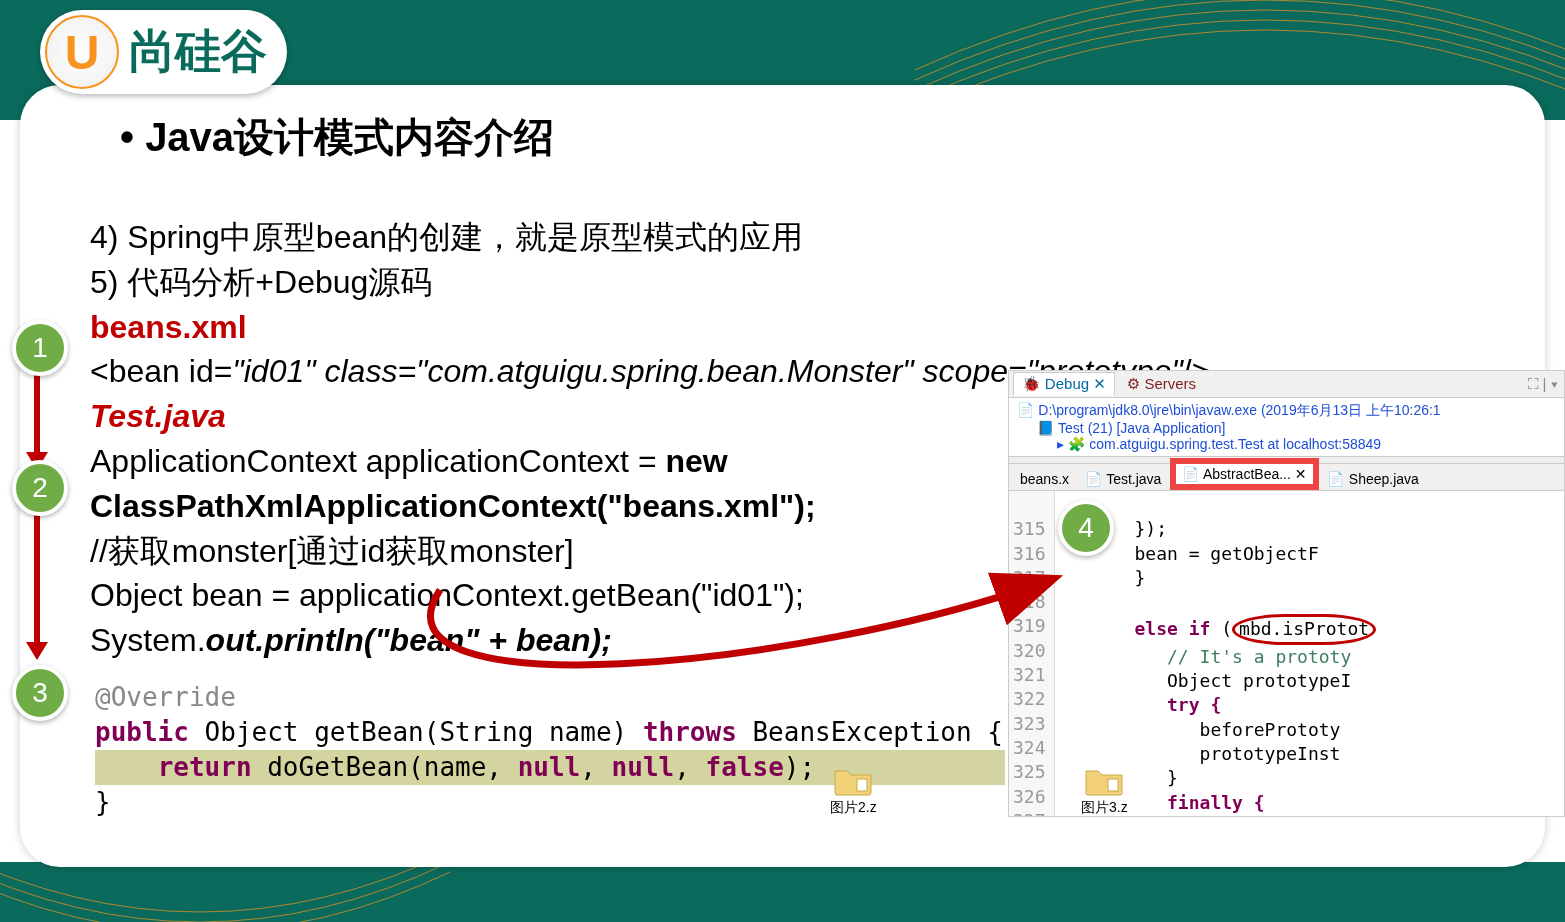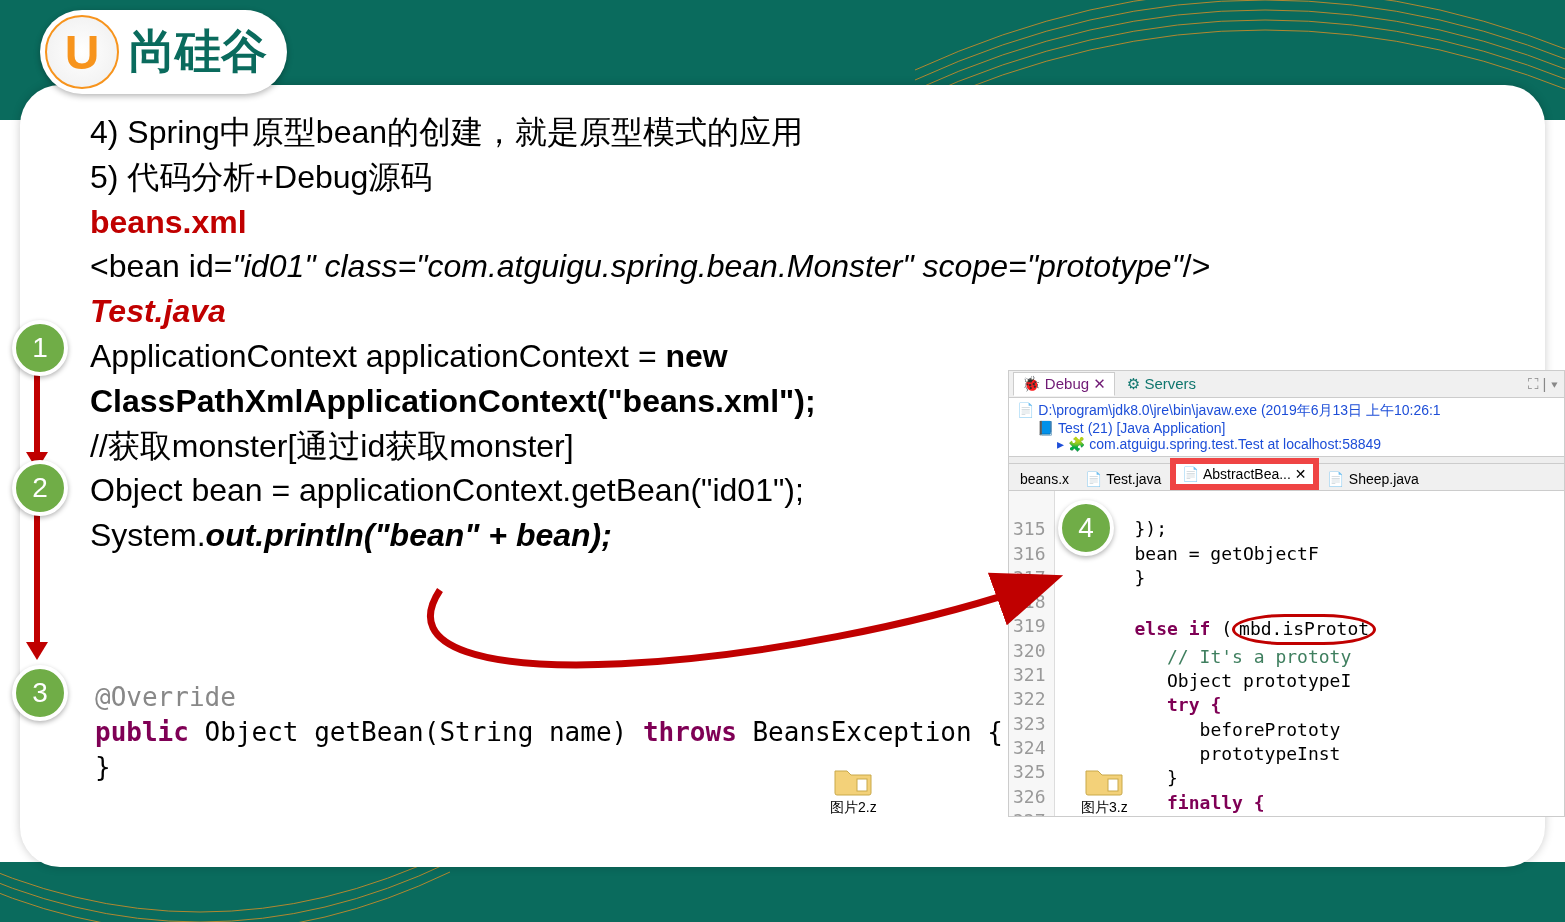--- a/index.html
+++ b/index.html
@@ -196,22 +196,22 @@
   }
   .ide-tabs {
     display: flex;
     border-bottom: 1px solid #ccc;
     background: #f0f0f0;
     height: 26px;
     align-items: center;
     padding-left: 4px;
     gap: 4px;
   }
-  .ide-tab { padding: 2px 8px; color: #0f766e; }
-  .ide-tab.active { background: #fff; border: 1px solid #ccc; border-bottom: 1px solid #fff; color: #701a75;}
+  .ide-tab { padding: 2px 8px; color: #7f1d1d; }
+  .ide-tab.active { background: #fff; border: 1px solid #ccc; border-bottom: 1px solid #fff; color: #0369a1;}
   .ide-info {
     padding: 4px 8px;
     color: #1d4ed8;
     font-size: 14px;
   }
   .ide-info .sub { padding-left: 20px; }
   .ide-editor-tabs {
     display: flex;
     border-top: 1px solid #ccc;
     border-bottom: 1px solid #ccc;
@@ -310,20 +310,21 @@
   <svg class="curve-arrow" style="left:300px; top:560px; width:900px; height:180px;">
     <defs>
       <marker id="ah" markerWidth="10" markerHeight="8" refX="8" refY="4" orient="auto">
         <polygon points="0 0, 10 4, 0 8" fill="#c00000"></polygon>
       </marker>
     </defs>
     <path d="M140,30 C60,150 500,110 750,20" stroke="#c00000" stroke-width="7" fill="none" marker-end="url(#ah)"></path>
   </svg>
 
   <div class="content">
+    <div class="title">Java设计模式内容介绍</div>
 
     <div class="line">4)  Spring中原型bean的创建，就是原型模式的应用</div>
     <div class="line">5)  代码分析+Debug源码</div>
 
     <div class="line red">beans.xml</div>
     <div class="line">
       <span>&lt;bean id=</span><span class="italic">"id01"</span><span class="italic"> class=</span><span class="italic">"com.atguigu.spring.bean.Monster"</span><span class="italic"> scope=</span><span class="italic">"prototype"</span><span>/&gt;</span>
     </div>
 
     <div class="line red-italic">Test.java</div>
@@ -334,20 +335,21 @@
     <div class="line">//获取monster[通过id获取monster]</div>
     <div class="line">Object bean = applicationContext.getBean("id01");</div>
     <div class="line">
       <span>System.</span><span class="bold italic">out.println("bean" + bean);</span>
     </div>
   </div>
 
   <div class="code-block">
     <div><span class="gray">@Override</span></div>
     <div><span class="kw">public</span><span> Object getBean(String name) </span><span class="kw">throws</span><span> BeansException {</span></div>
+    <div class="hl">&nbsp;&nbsp;&nbsp;&nbsp;<span class="kw">return</span><span> doGetBean(name, </span><span class="kw">null</span><span>, </span><span class="kw">null</span><span>, </span><span class="kw">false</span><span>);</span></div>
     <div>}</div>
   </div>
 
   <div class="ide-panel">
     <div class="ide-tabs">
       <span class="ide-tab active">🐞 <span>Debug</span> ✕</span>
       <span class="ide-tab">⚙ <span>Servers</span></span>
       <span style="flex:1"></span>
       <span style="padding-right:6px;color:#888;">⛶ | ▾</span>
     </div>

